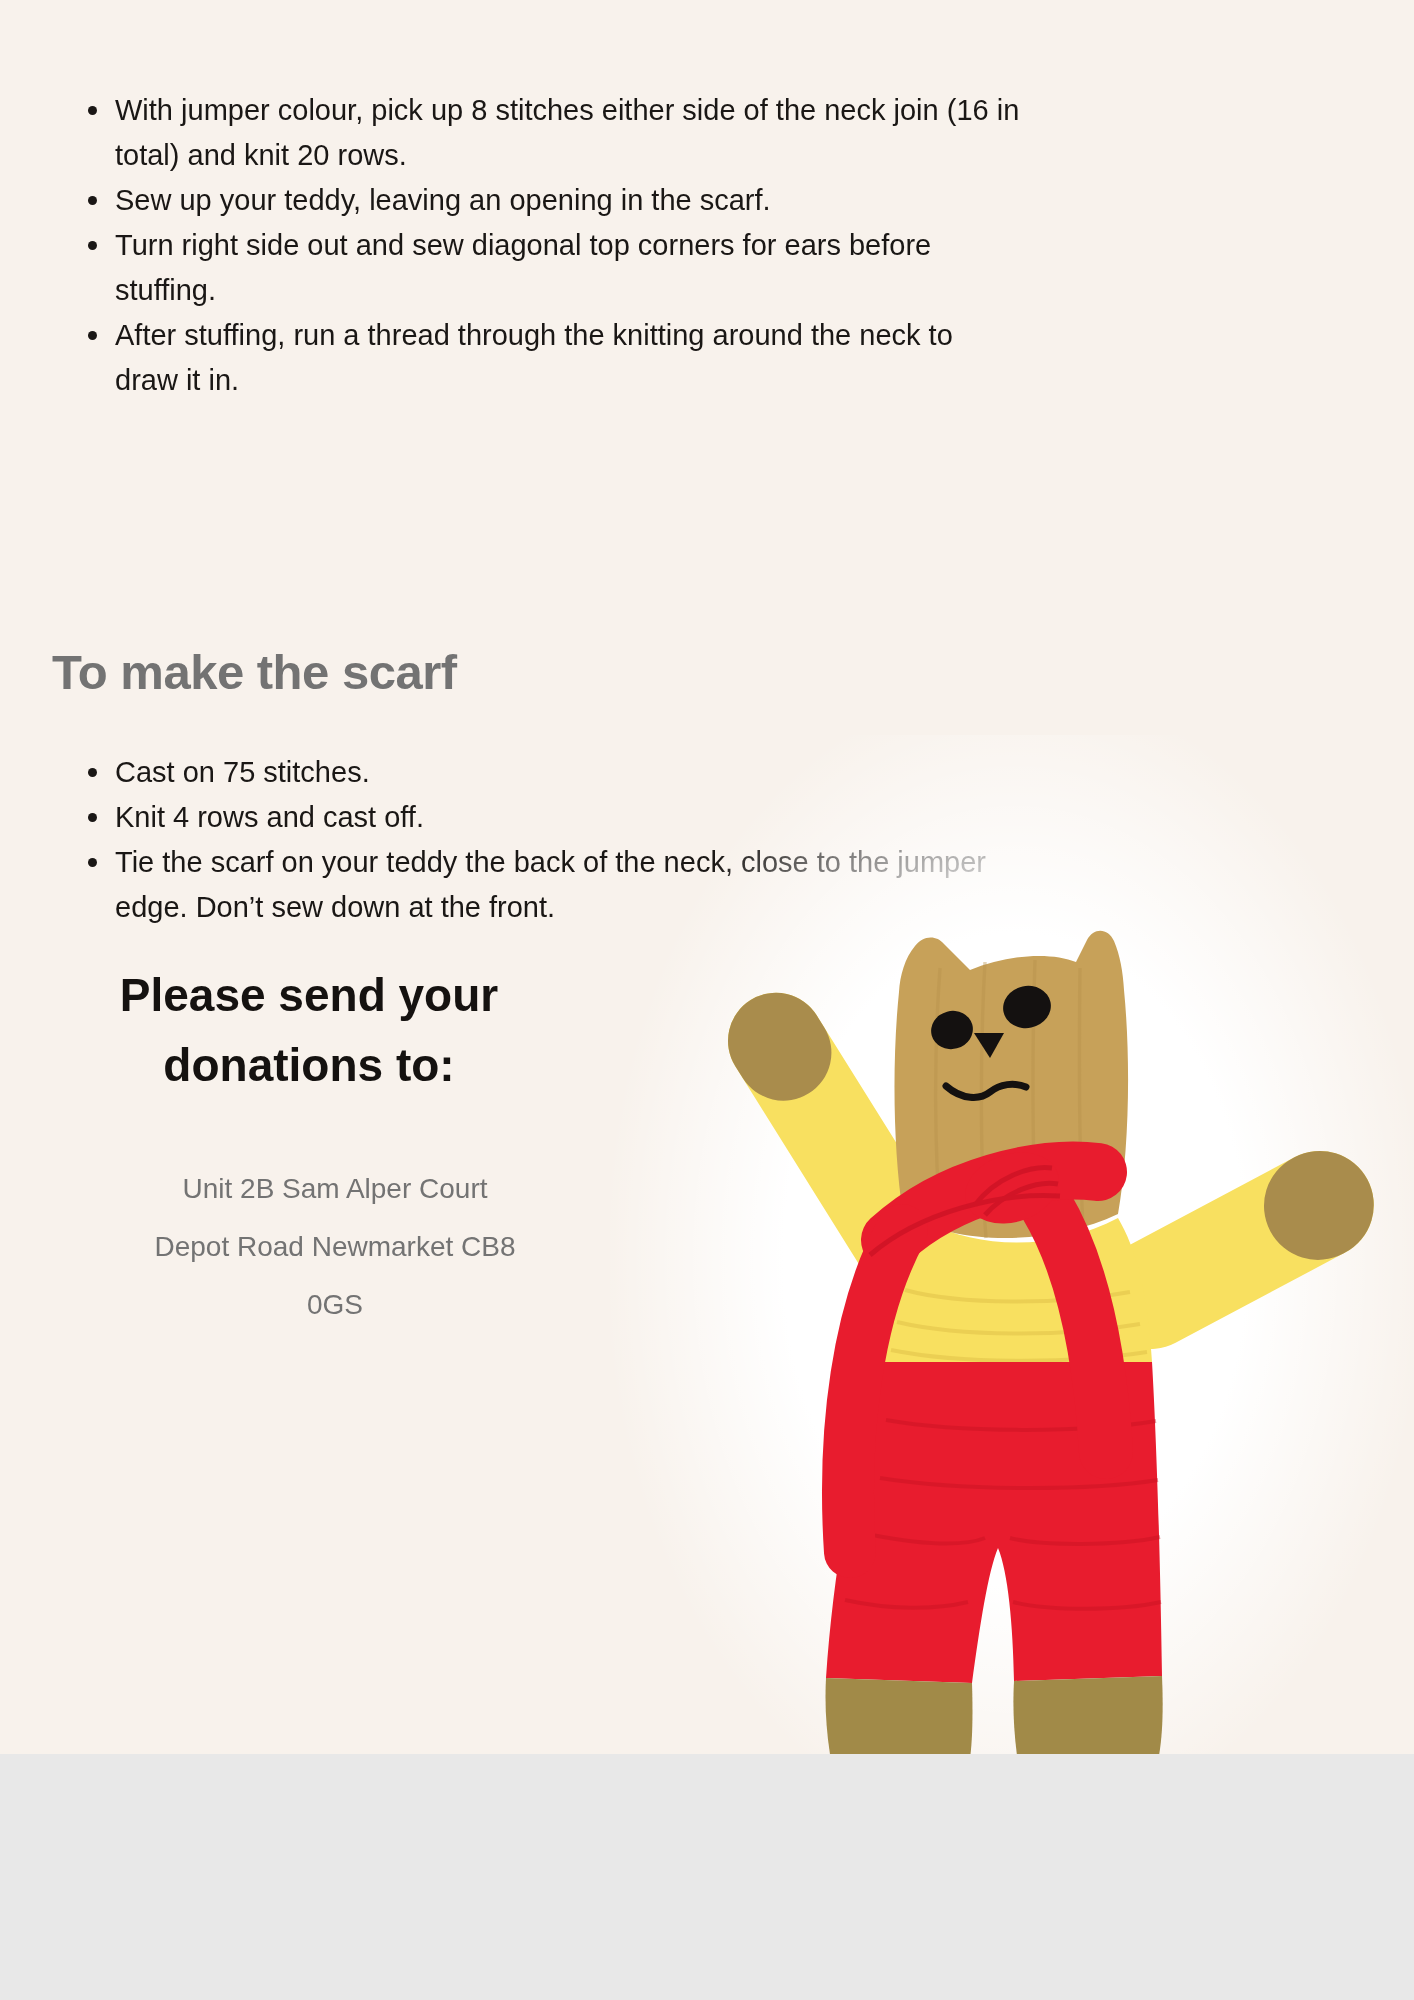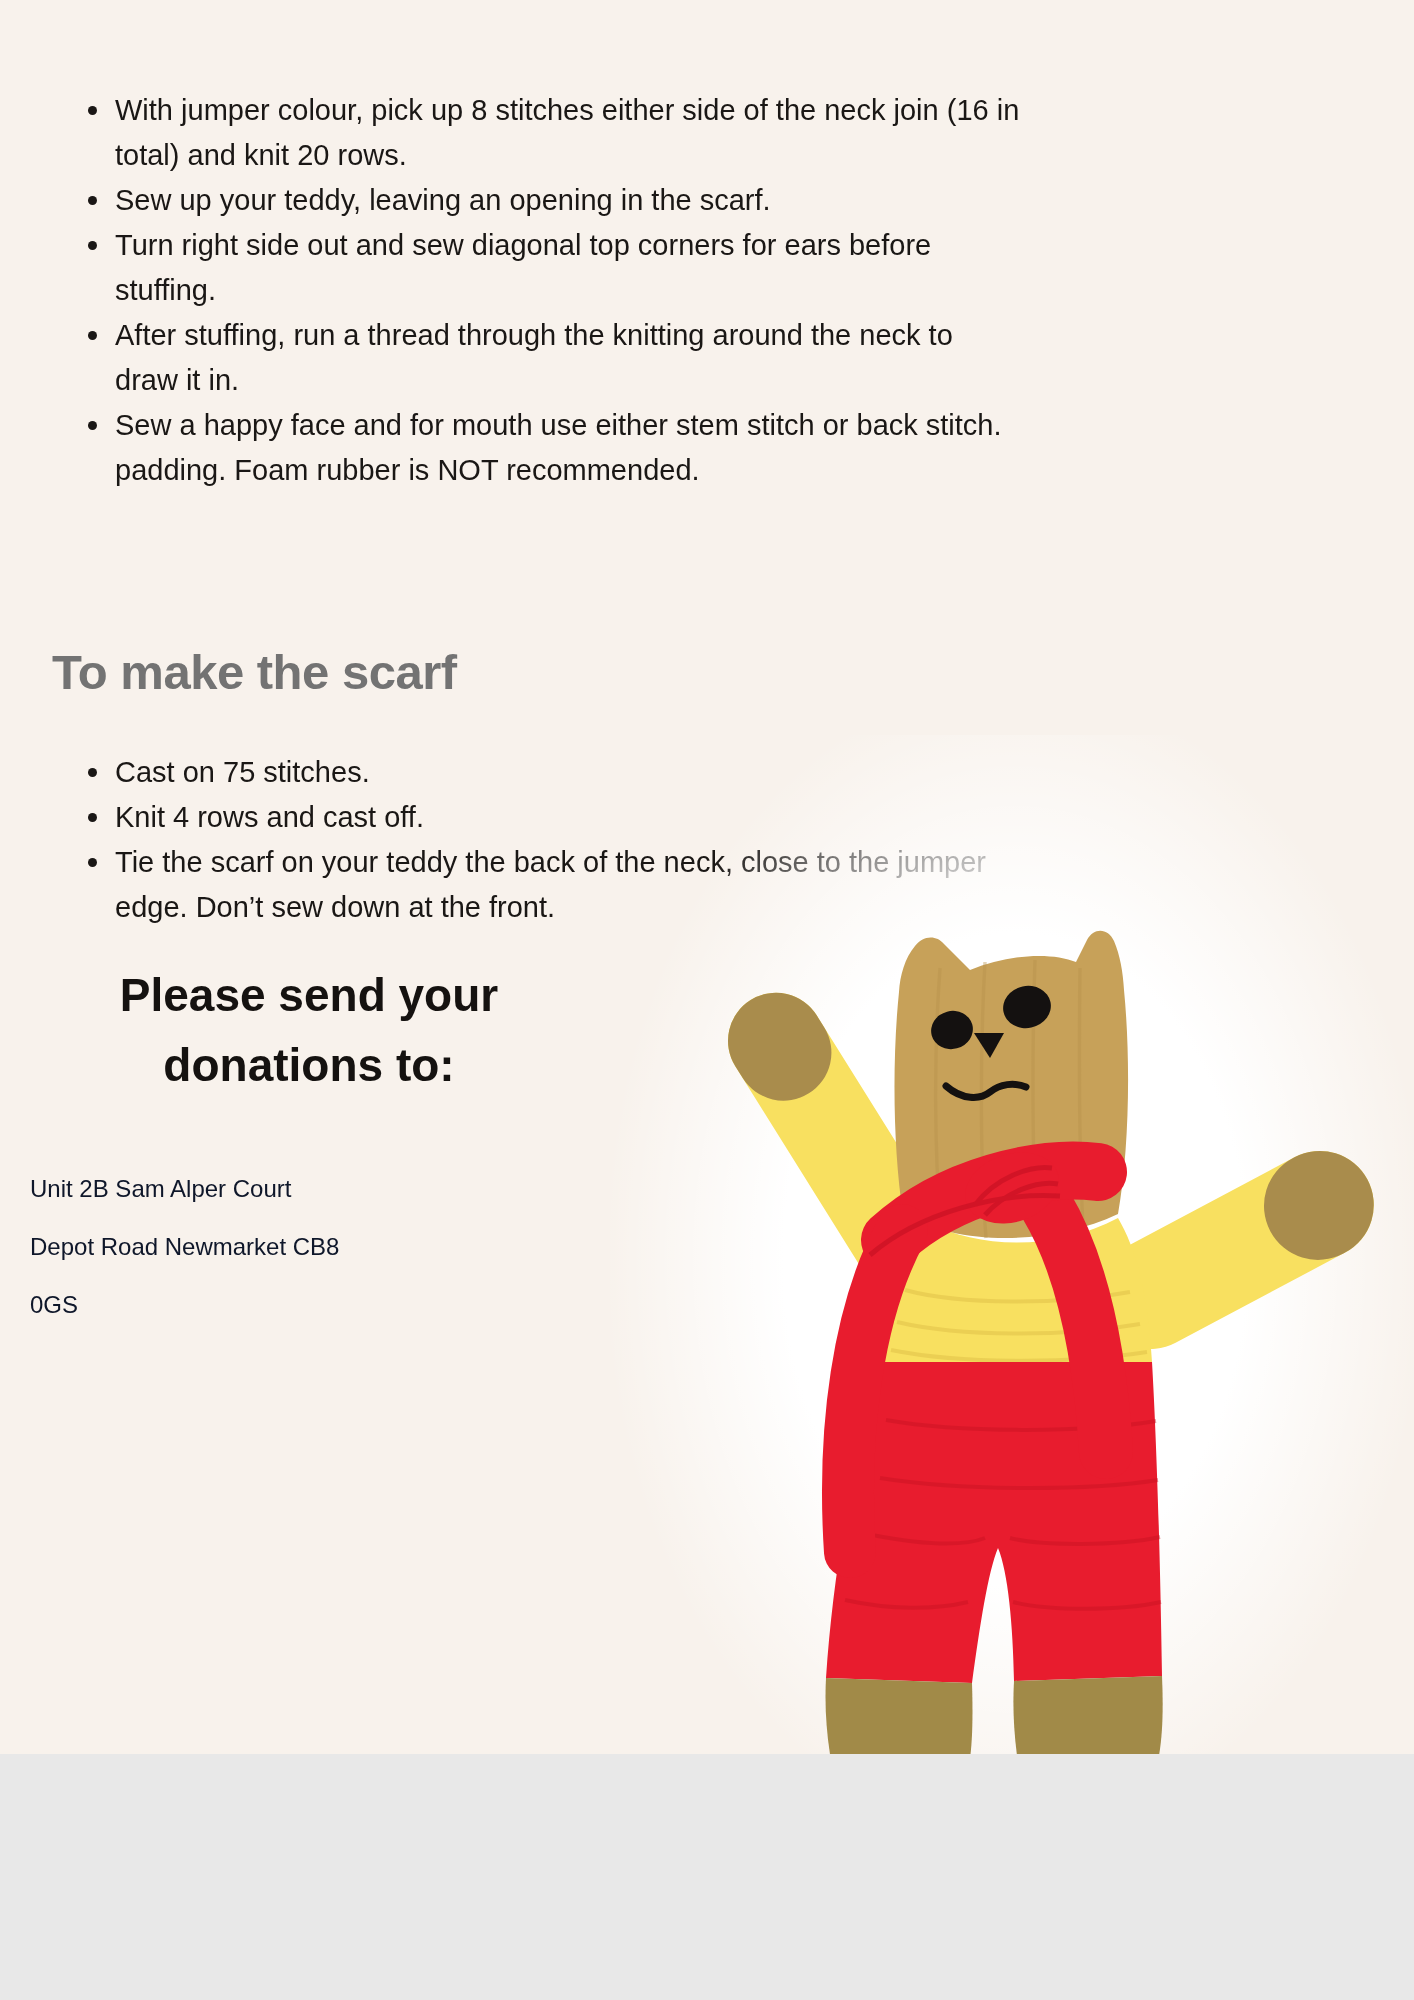--- a/index.html
+++ b/index.html
@@ -47,44 +47,43 @@
   }
   .list-scarf{position:absolute;left:85px;top:750px;width:1250px;}
   .h-donations{
     position:absolute;left:44px;top:960px;width:530px;
     text-align:center;
     font-size:46px;font-weight:700;line-height:70px;
     white-space:pre-line;color:#151210;
   }
   .address{
     position:absolute;left:30px;top:1160px;width:610px;
-    font-size:24px;line-height:58px;
-    white-space:pre-line;color:#0f172a;
+    text-align:center;
+    font-size:28px;line-height:58px;
+    white-space:pre-line;color:#737373;
   }
   .photo-bg{
     position:absolute;left:610px;top:735px;width:810px;height:1140px;
     background:radial-gradient(ellipse 52% 52% at 50% 46%, #ffffff 55%, rgba(255,255,255,0) 98%);
   }
   .bear-svg{position:absolute;left:600px;top:720px;}
 </style>
 </head>
 <body>
 
 <div class="page">
 
   <ul class="list-instructions">
     <li>With jumper colour, pick up 8 stitches either side of the neck join (16 in
 total) and knit 20 rows.</li>
     <li>Sew up your teddy, leaving an opening in the scarf.</li>
     <li>Turn right side out and sew diagonal top corners for ears before
 stuffing.</li>
     <li>After stuffing, run a thread through the knitting around the neck to
 draw it in.</li>
-    <li>Sew a happy face and for mouth use either stem stitch or back stitch.
-padding. Foam rubber is NOT recommended.</li>
   </ul>
 
   <h2 class="h-scarf">To make the scarf</h2>
 
   <ul class="list-scarf">
     <li>Cast on 75 stitches.</li>
     <li>Knit 4 rows and cast off.</li>
     <li>Tie the scarf on your teddy the back of the neck, close to the jumper
 edge. Don’t sew down at the front.</li>
   </ul>

